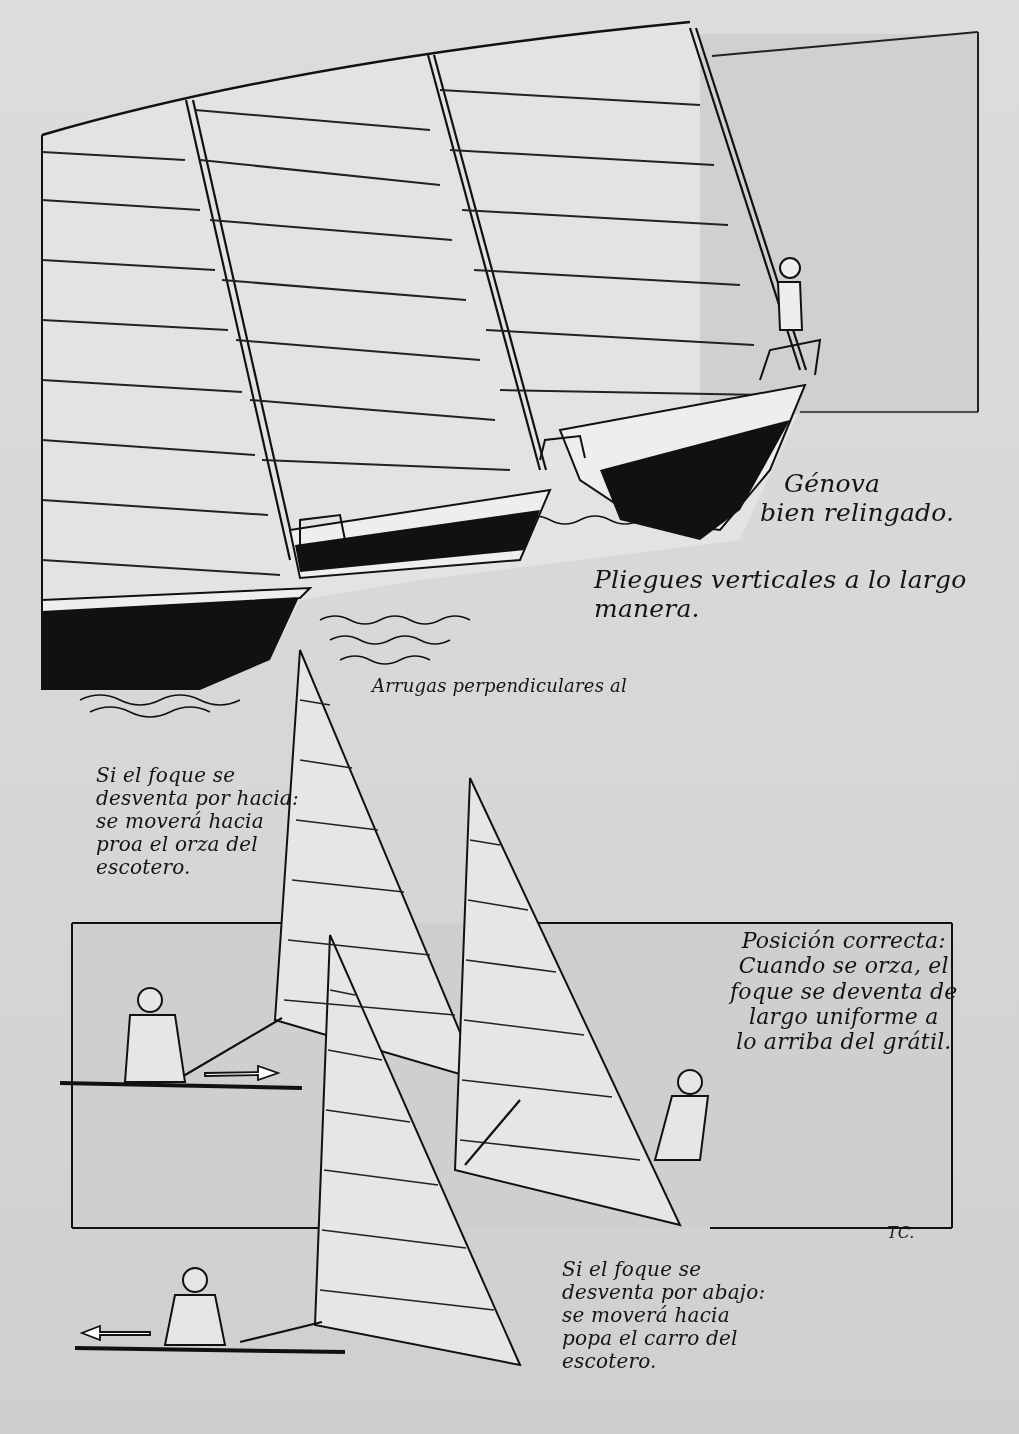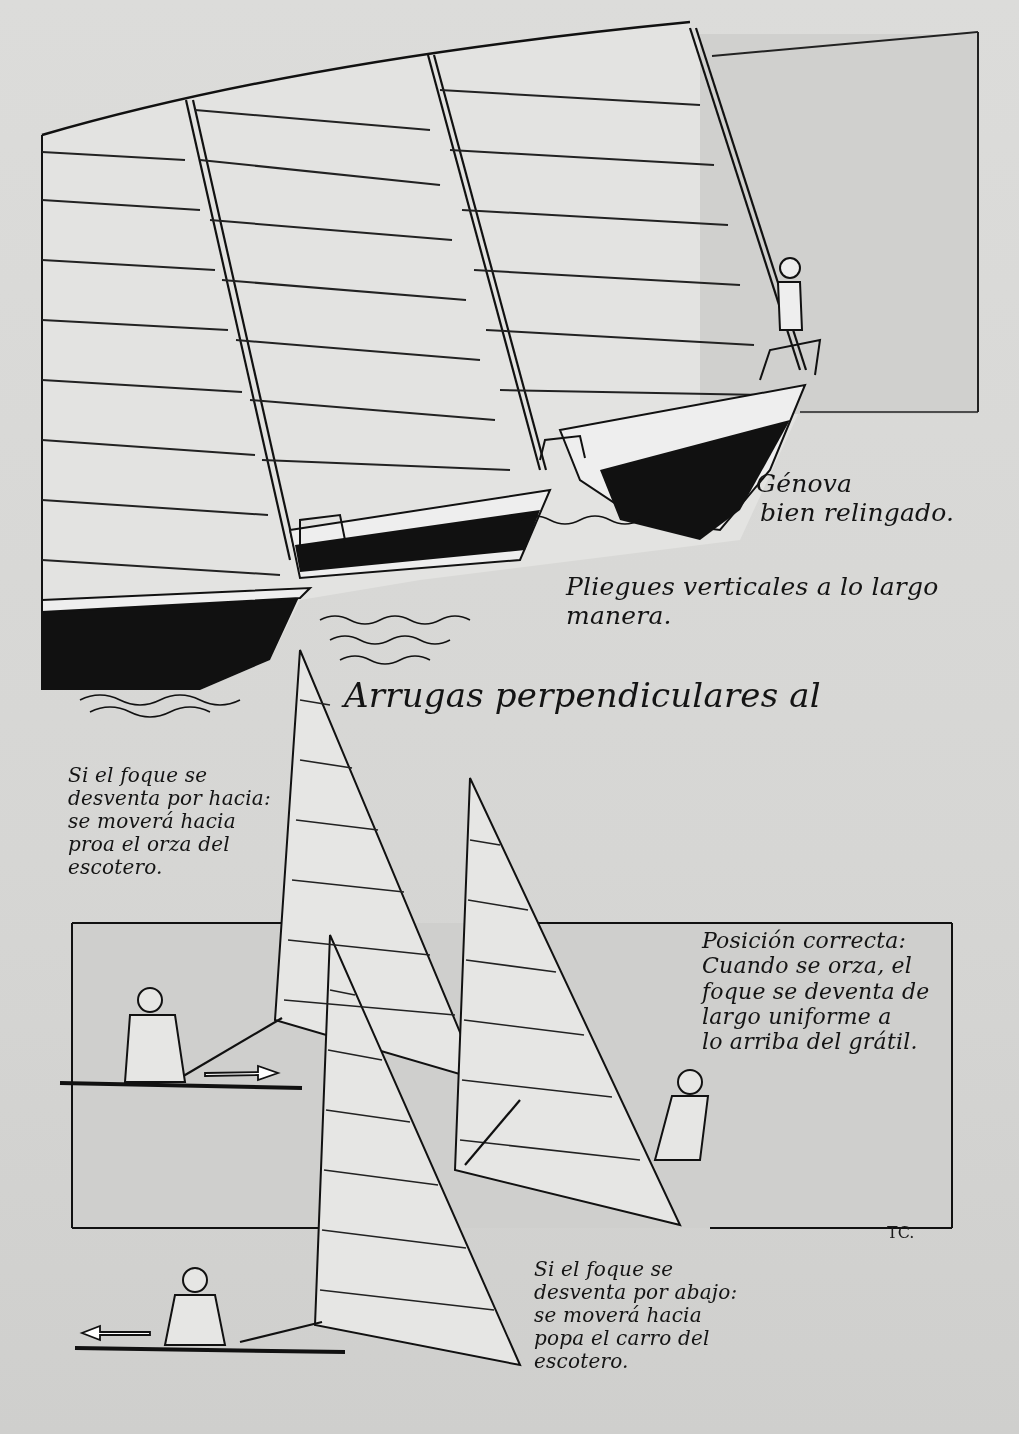--- a/index.html
+++ b/index.html
@@ -2,28 +2,28 @@
 <html><head>
 <meta charset="utf-8">
 <style>
   html,body{margin:0;padding:0;}
   body{width:1019px;height:1434px;background:#d9d9d7;position:relative;overflow:hidden;
        font-family:"DejaVu Serif",serif;}
   .page{position:absolute;inset:0;background:linear-gradient(180deg,#dcdcda 0%,#d6d6d4 60%,#cfcfcd 100%);}
   svg.art{position:absolute;left:0;top:0;}
   .caption{position:absolute;font-family:"DejaVu Serif",serif;font-style:italic;
            color:#141414;line-height:1.15;letter-spacing:0.2px;}
-  .caption .line{display:block;white-space:nowrap;}
+  .caption .line{display:block;white-space:nowrap;padding-left:28px;}
   .c-genova{left:756px;top:470px;font-size:25px;}
-  .c-pliegues{left:566px;top:566px;font-size:25px;margin-top:7px;}
-  .c-arrugas{left:344px;top:676px;font-size:34px;}
+  .c-pliegues{left:566px;top:566px;font-size:25px;}
+  .c-arrugas{left:344px;top:676px;font-size:18px;}
   .c-arriba{left:68px;top:764px;font-size:20px;}
-  .c-correcta{left:702px;top:928px;font-size:22px;}
+  .c-correcta{left:702px;top:928px;font-size:22px;text-align:center;}
   .c-abajo{left:534px;top:1258px;font-size:20px;}
-  .signature{position:absolute;left:887px;top:1223px;font-size:16px;color:#1a1a1a;
+  .signature{position:absolute;left:887px;top:1223px;font-size:16px;font-style:italic;color:#1a1a1a;
              font-family:"DejaVu Serif",serif;}
 </style>
 </head>
 <body>
 
 <div class="page"></div>
 
 <svg class="art" width="1019" height="1434" viewBox="0 0 1019 1434">
 
   <g>

